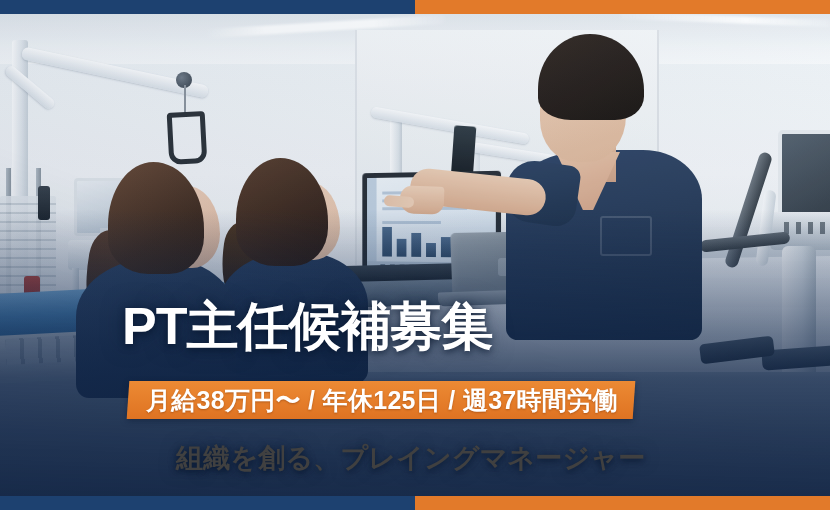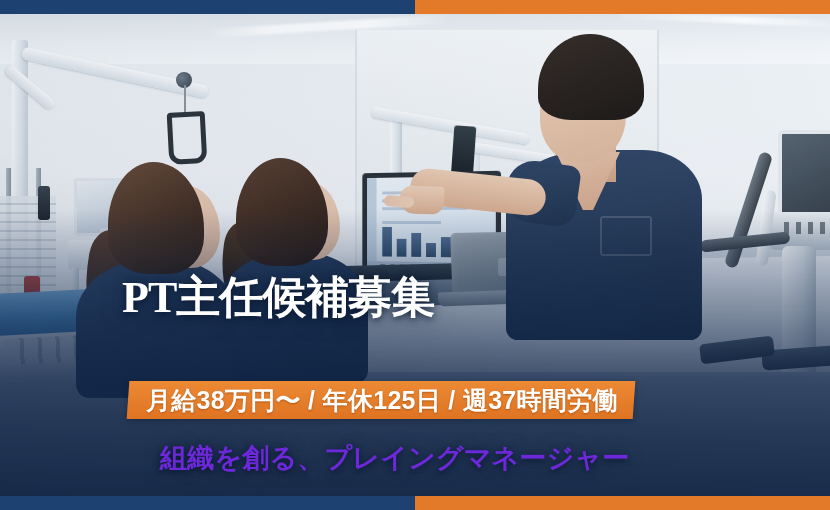--- a/index.html
+++ b/index.html
@@ -442,31 +442,30 @@
   }
   .bar.top { top: 0; }
   .bar.bottom { bottom: 0; }
   .bar .seg-navy { height: 100%; }
   .bar .seg-orange { height: 100%; flex: 1; }
 
   
   .headline {
     position: absolute;
     left: 122px;
-    top: 276px;
-    font-size: 44px;
+    top: 300px;
+    font-size: 52px;
     font-weight: 700;
     color: #ffffff;
     letter-spacing: -1px;
     line-height: 1;
     white-space: nowrap;
     text-shadow:
       0 2px 7px rgba(6,20,44,.78),
       0 0 22px rgba(8,24,50,.55);
-    font-family: Liberation Serif, serif;
   }
   .pill {
     position: absolute;
     left: 128px;
     top: 381px;
     height: 38px;
     padding: 0 16px 0 18px;
     display: flex;
     align-items: center;
     background: linear-gradient(180deg,#ec8a34,#df7322);
@@ -477,25 +476,25 @@
     transform: skewX(4deg);
     color: #ffffff;
     font-size: 25px;
     font-weight: 700;
     letter-spacing: .3px;
     white-space: nowrap;
     text-shadow: 0 1px 2px rgba(120,50,8,.45);
   }
   .subline {
     position: absolute;
-    left: 160px;
+    left: 176px;
     top: 440px;
     font-size: 27px;
     font-weight: 700;
-    color: #6d28d9;
+    color: #404040;
     letter-spacing: .2px;
     white-space: nowrap;
     text-shadow:
       0 2px 6px rgba(6,20,44,.85),
       0 0 16px rgba(8,24,50,.5);
   }
 </style>
 </head>
 <body>
 

